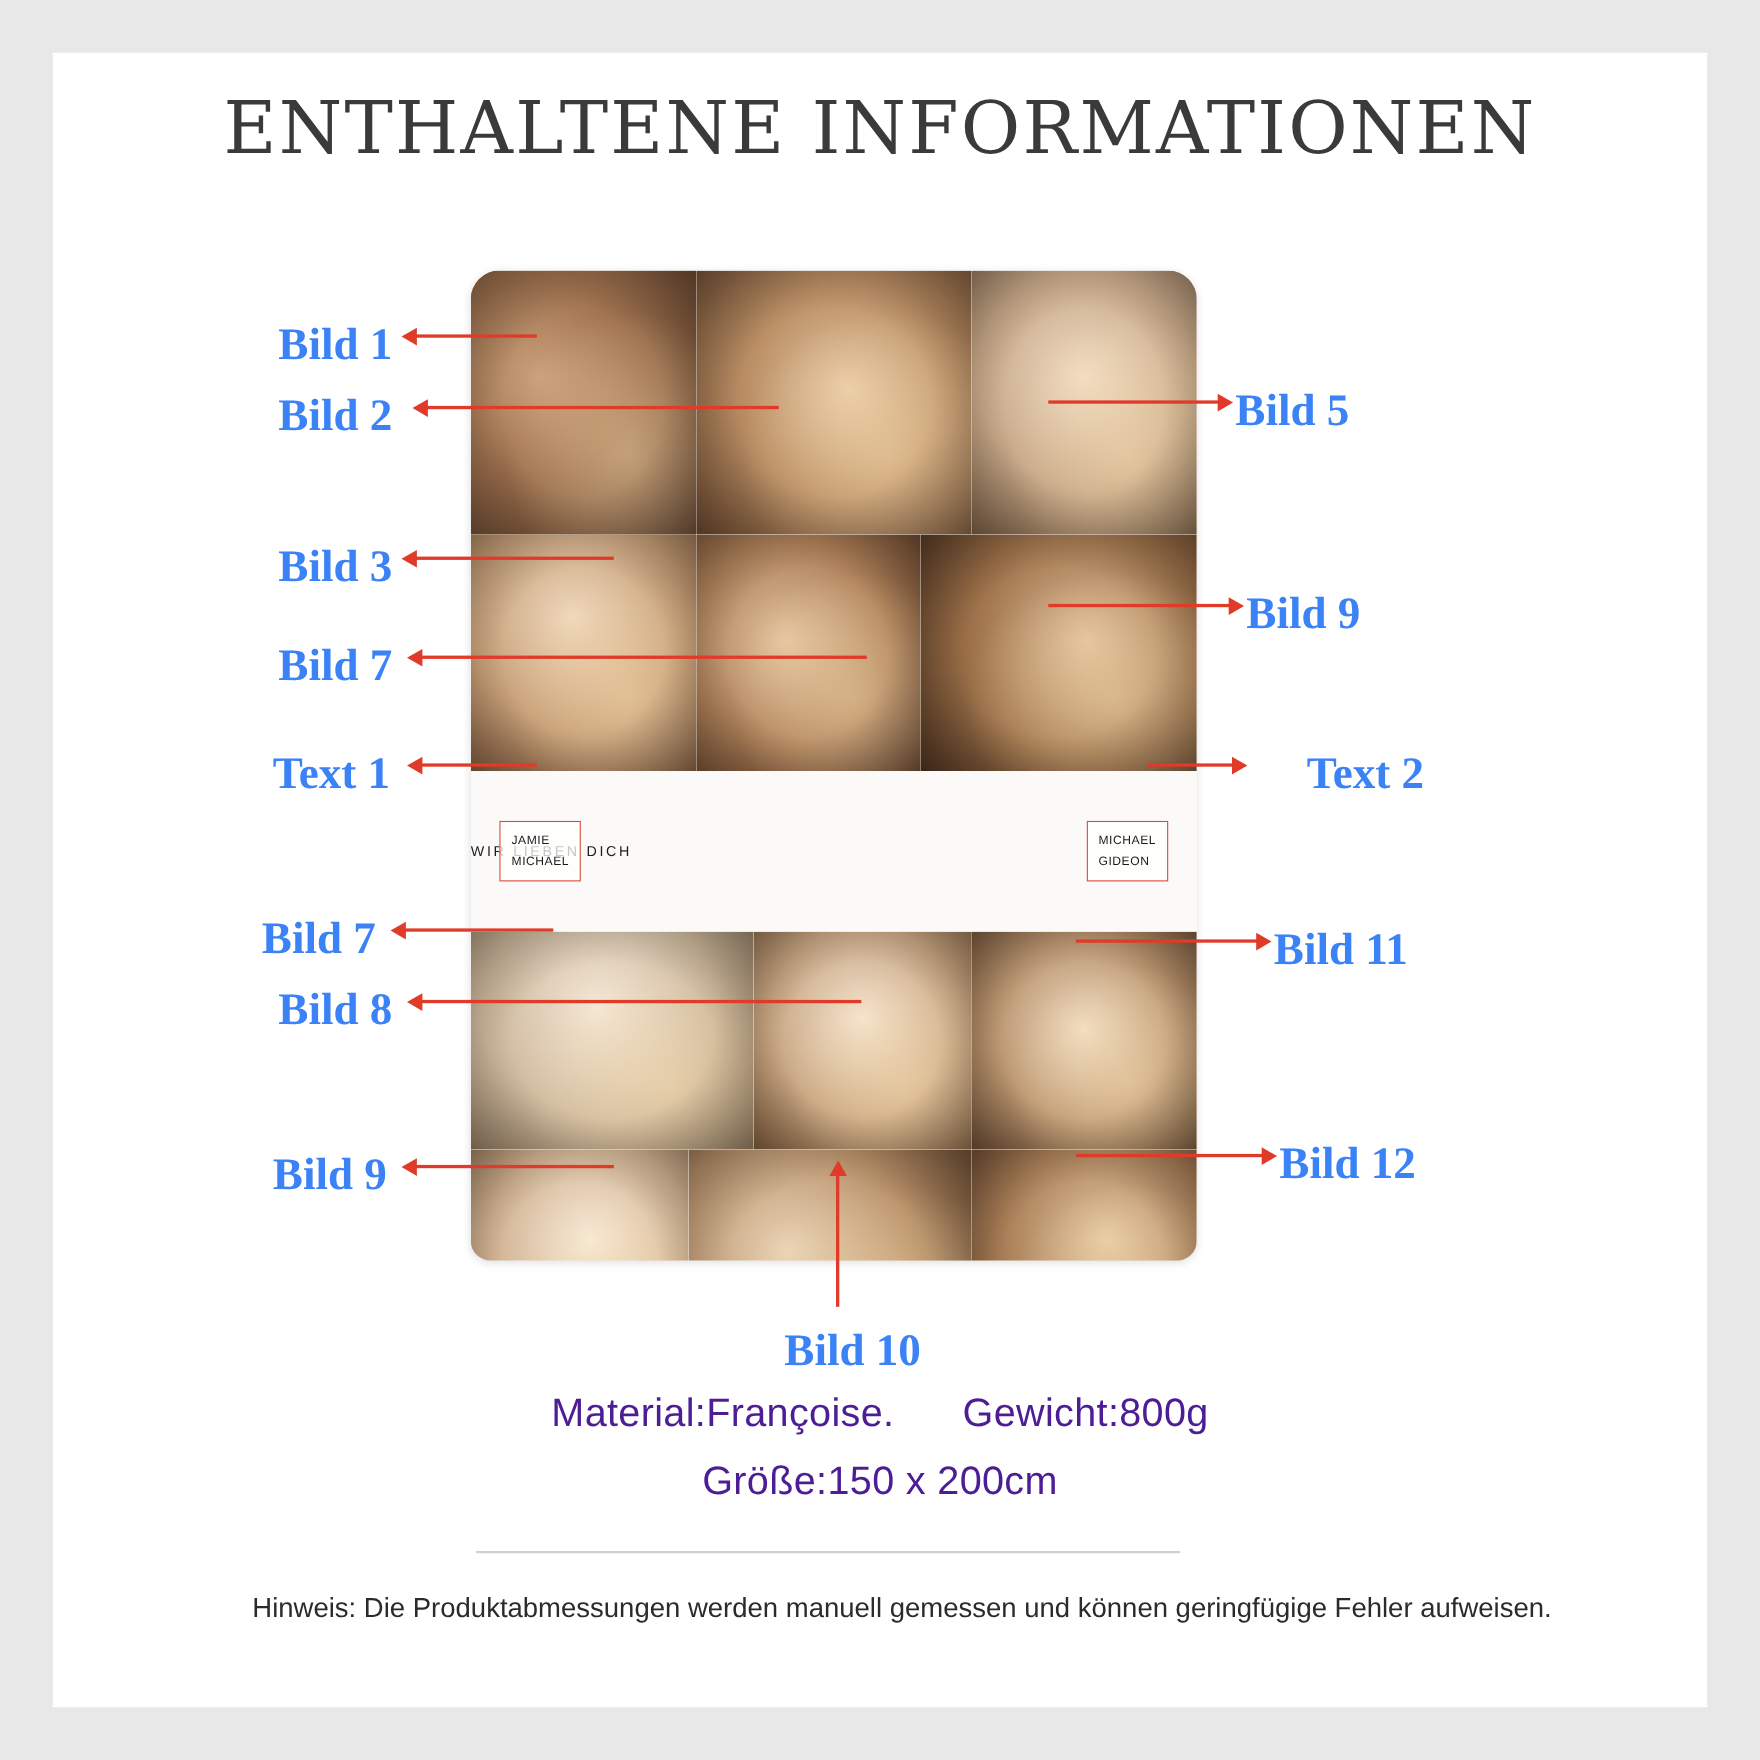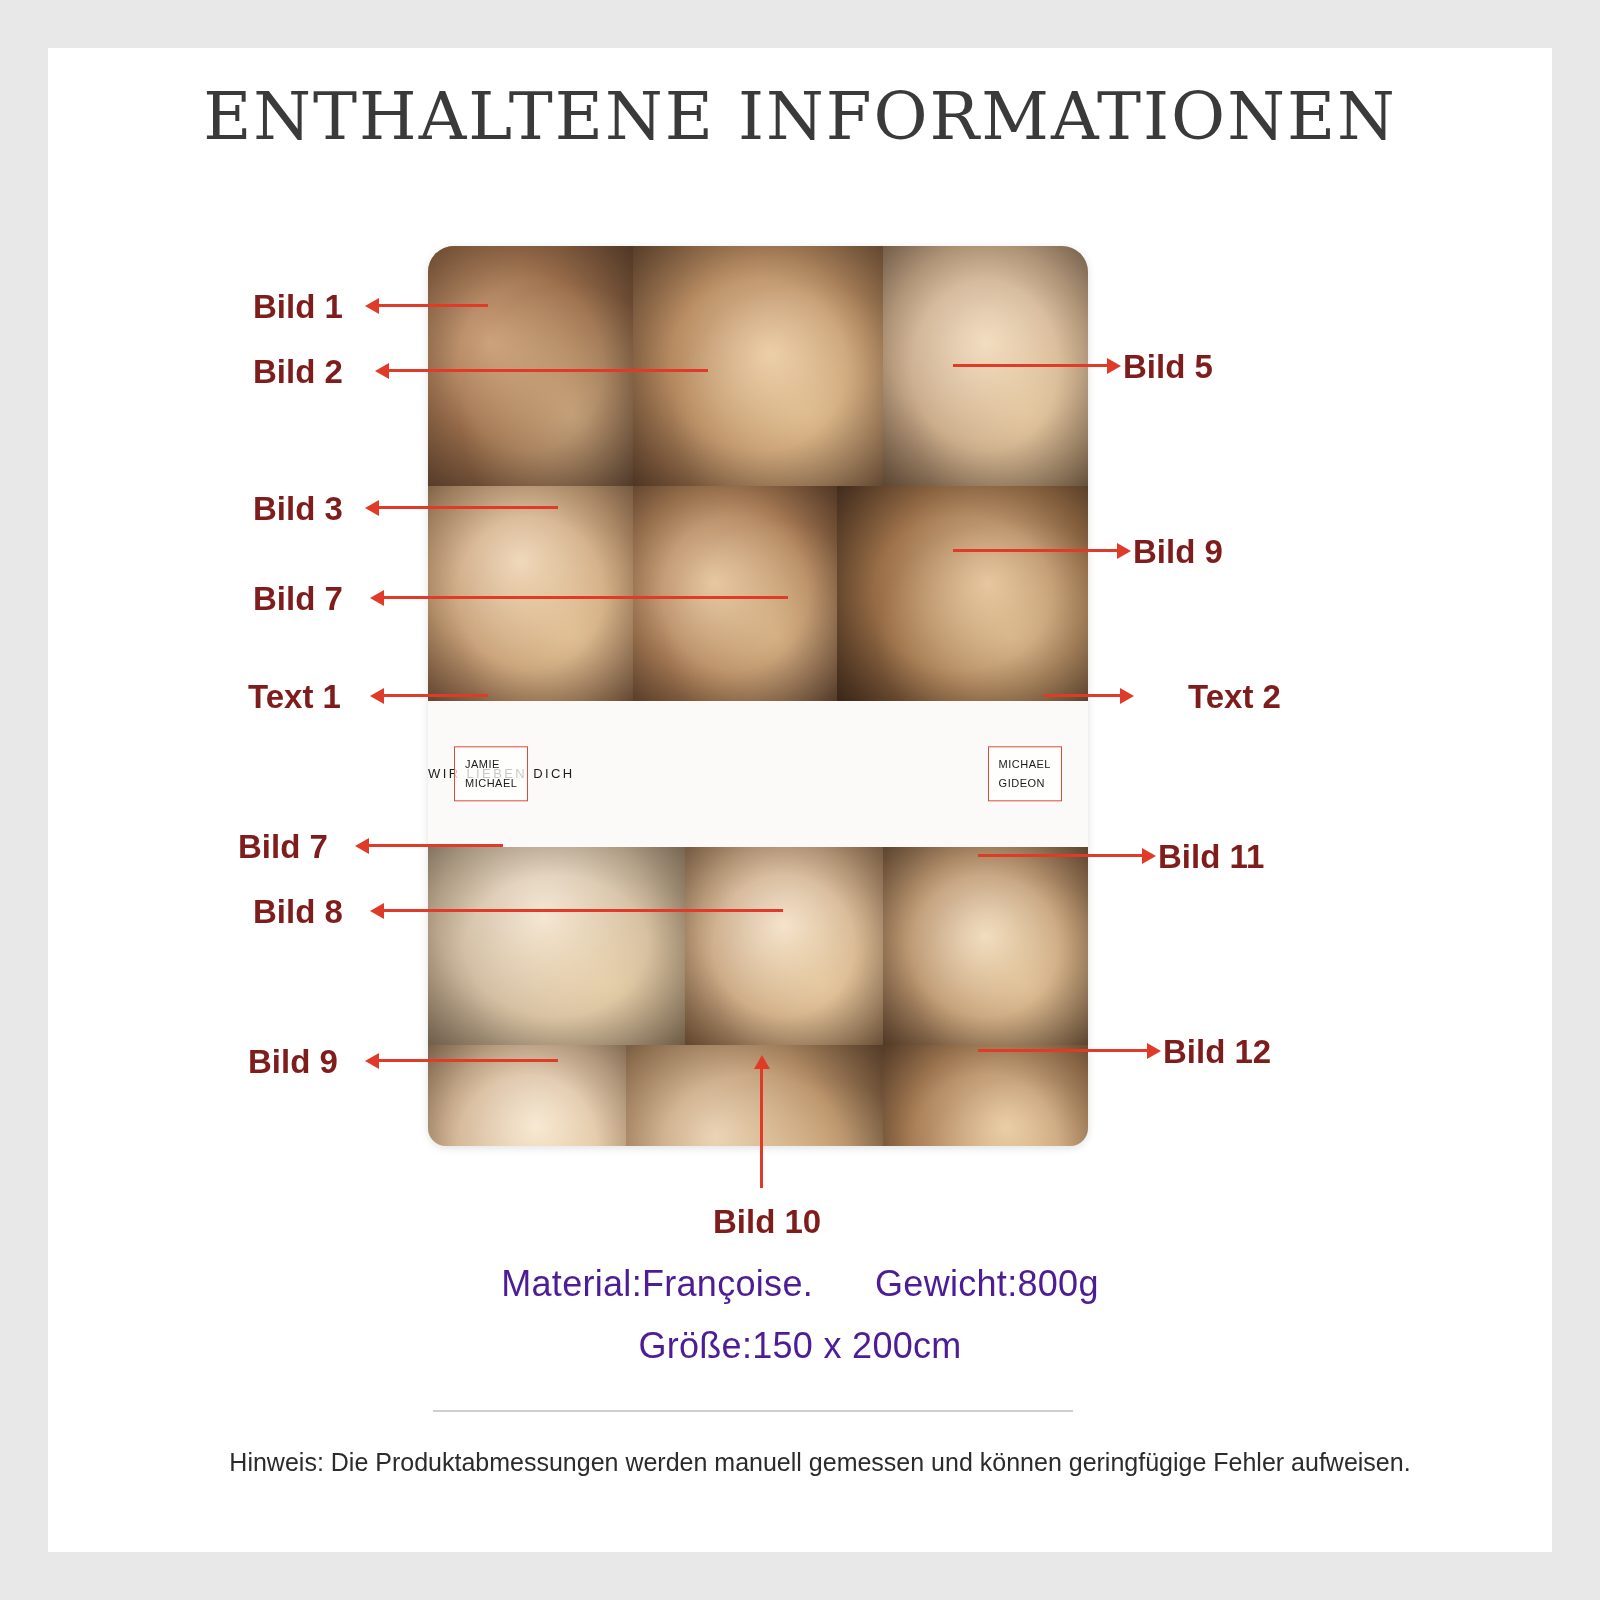--- a/index.html
+++ b/index.html
@@ -122,24 +122,24 @@
     letter-spacing:0.5px;
     text-align:left;
     white-space:nowrap;
   }
   .namebox.left  { left:26px;  top:50%; transform:translateY(-50%); }
   .namebox.right { right:26px; top:50%; transform:translateY(-50%); }
 
   
   .label {
     position:absolute;
-    font-family:Liberation Sans, sans-serif;
+    font-family:Liberation Serif, serif;
     font-weight:bold;
-    font-size:33px;
-    color:#7f1d1d;
+    font-size:41px;
+    color:#3b82f6;
     white-space:nowrap;
   }
   .arrow {
     position:absolute;
     height:3px;
     background:#e03a28;
   }
   .arrow::after {
     content:"";
     position:absolute;

